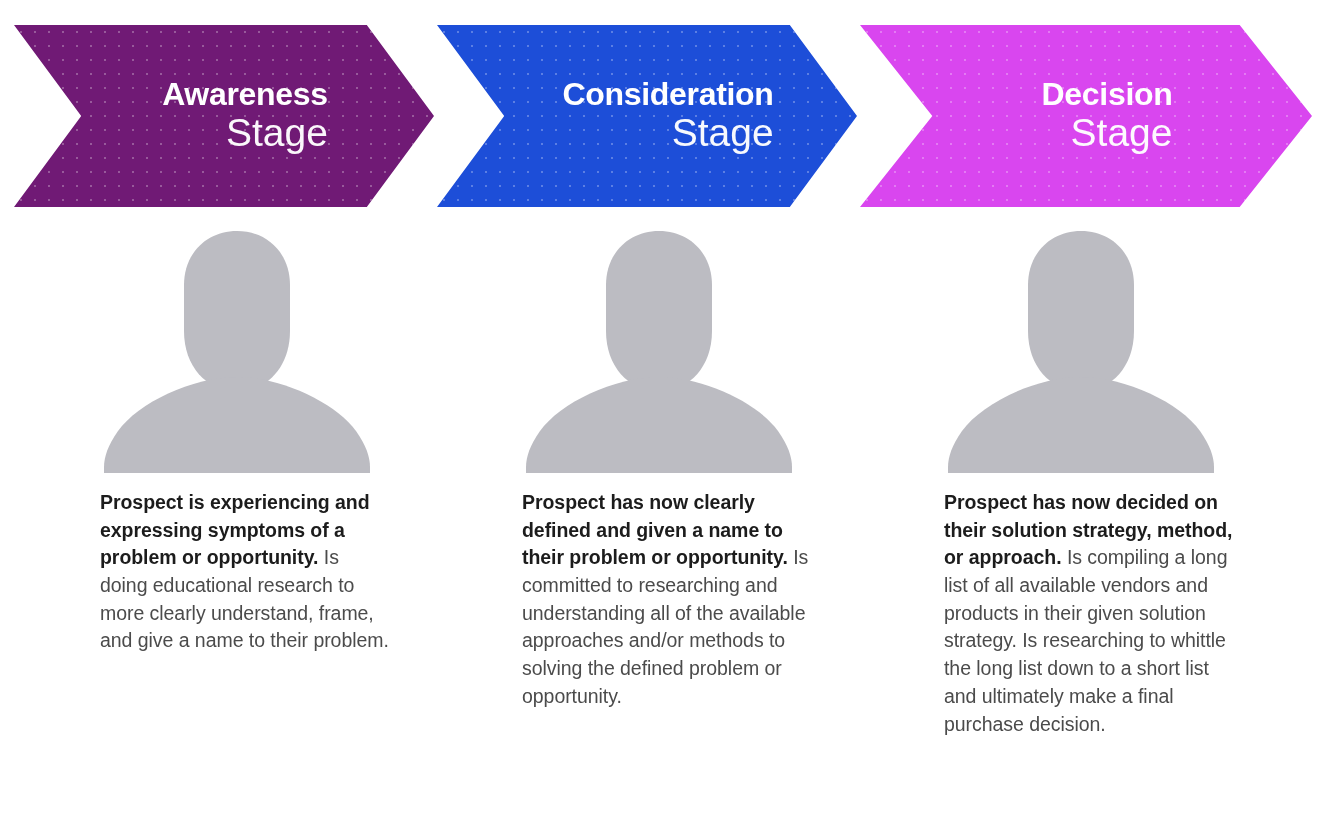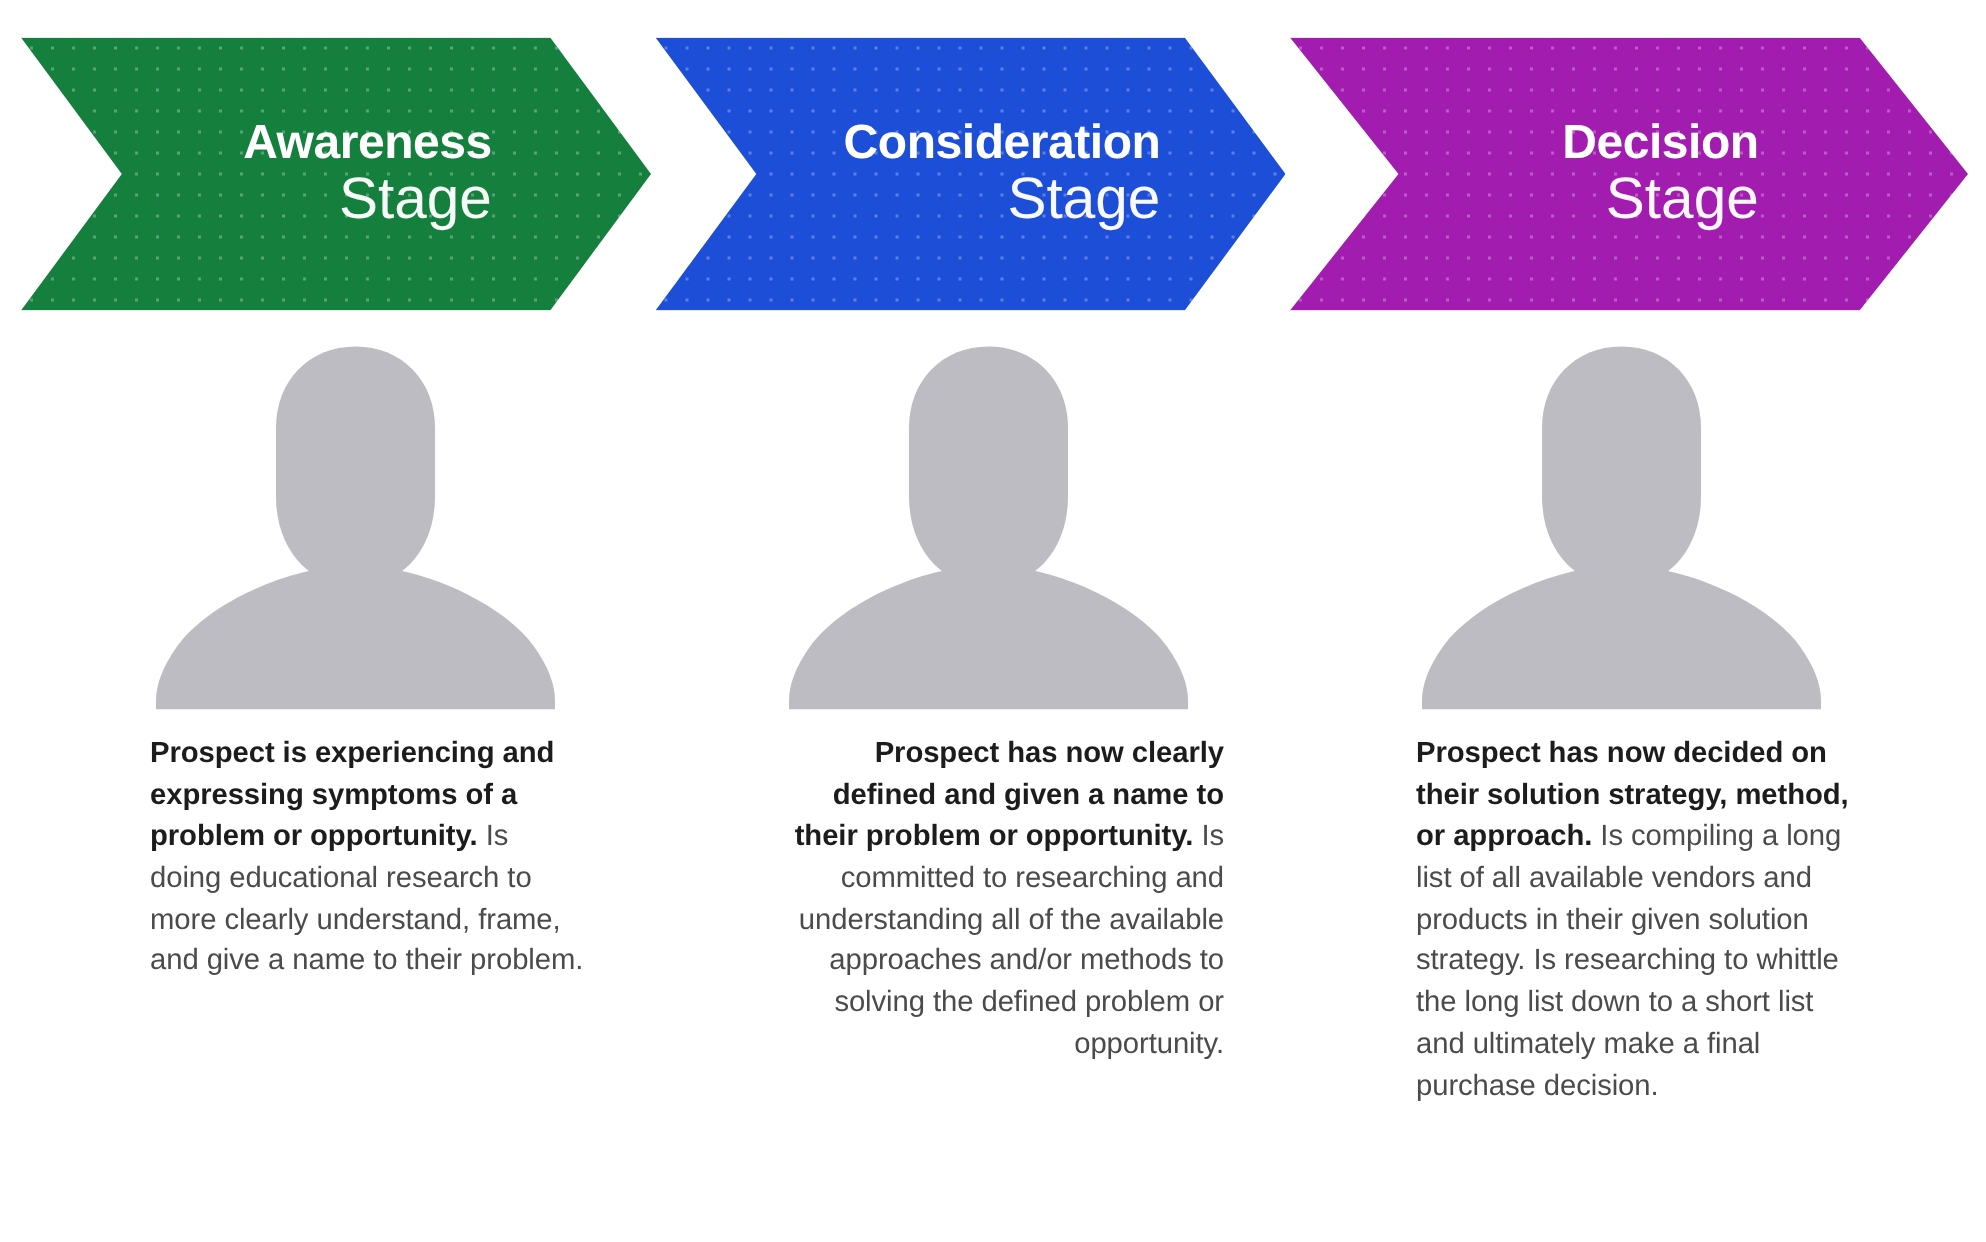--- a/index.html
+++ b/index.html
@@ -91,21 +91,21 @@
     padding-left: 46px;
   }
 
   .column {
     position: absolute;
     top: 0;
     width: 300px;
   }
 
   .col-1 { left: 100px; }
-  .col-2 { left: 522px; text-align: right; }
+  .col-2 { left: 522px; }
   .col-3 { left: 944px; }
 
   .avatar {
     position: relative;
     width: 290px;
     height: 248px;
     margin: 0 auto 0 -8px;
   }
 
   .avatar svg { display: block; }
@@ -128,37 +128,37 @@
     color: #1c1c1c;
   }
 </style>
 </head>
 <body>
 
 <div id="infographic">
 
   <div class="chevron-band">
 
-    <div class="chevron chevron-1" style="background: #15803d;">
+    <div class="chevron chevron-1" style="background: #701a75;">
       <div class="chevron-dots"></div>
       <div class="chevron-label">
         <span class="stage-title">Awareness</span>
         <span class="stage-sub">Stage</span>
       </div>
     </div>
 
     <div class="chevron chevron-2" style="background: #1d4ed8;">
       <div class="chevron-dots"></div>
       <div class="chevron-label">
         <span class="stage-title">Consideration</span>
         <span class="stage-sub">Stage</span>
       </div>
     </div>
 
-    <div class="chevron chevron-3" style="background: #a21caf;">
+    <div class="chevron chevron-3" style="background: #d946ef;">
       <div class="chevron-dots"></div>
       <div class="chevron-label">
         <span class="stage-title">Decision</span>
         <span class="stage-sub">Stage</span>
       </div>
     </div>
 
   </div>
 
   <div class="columns">

